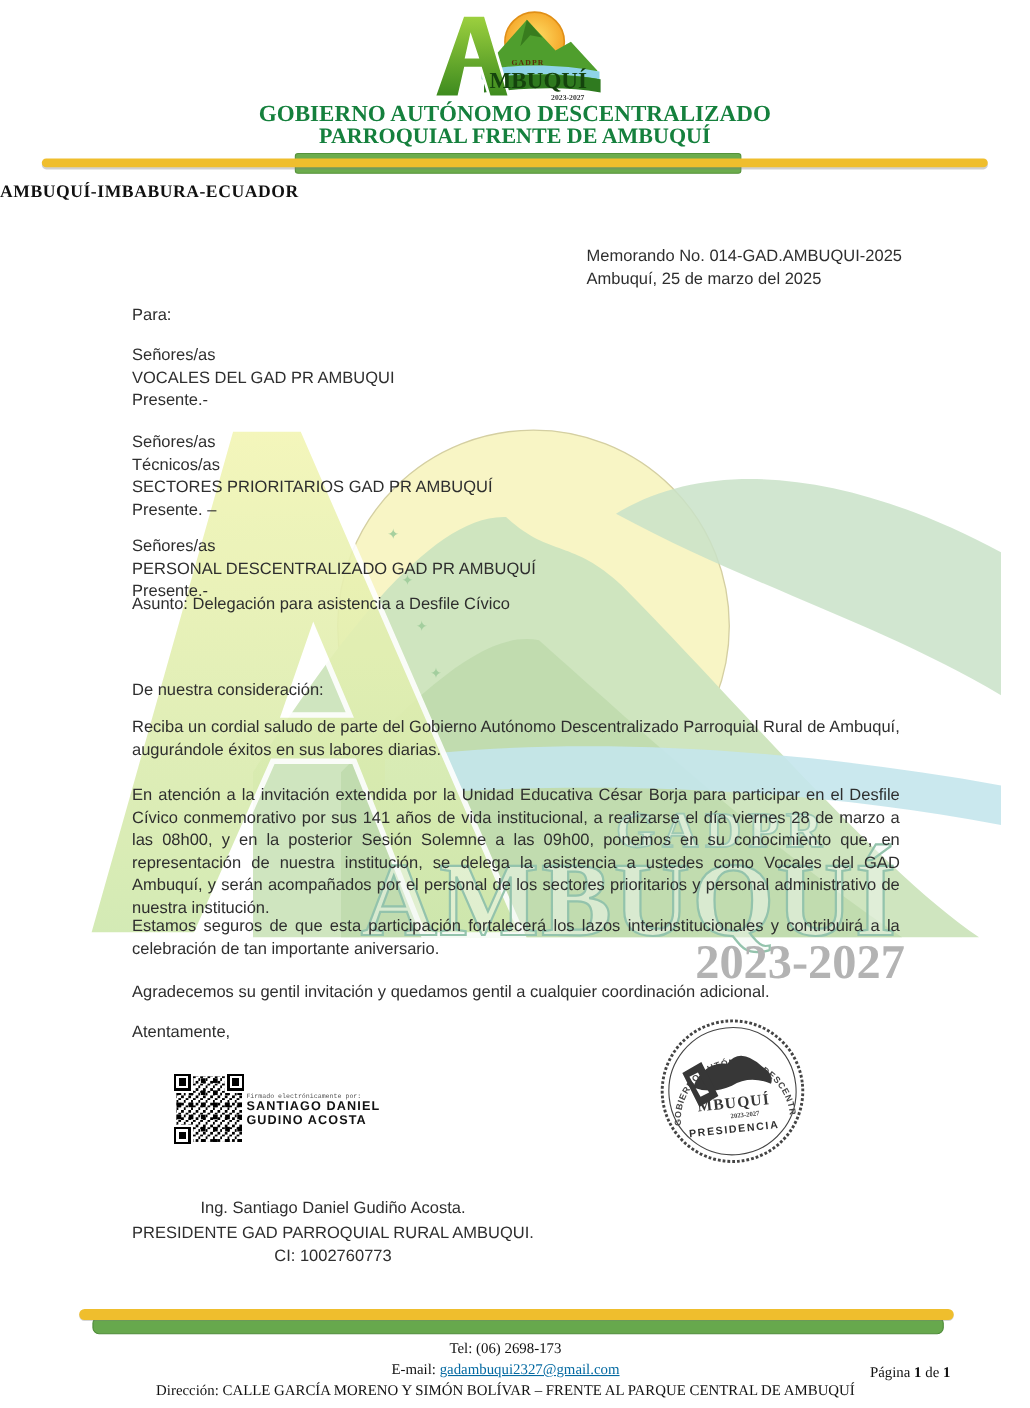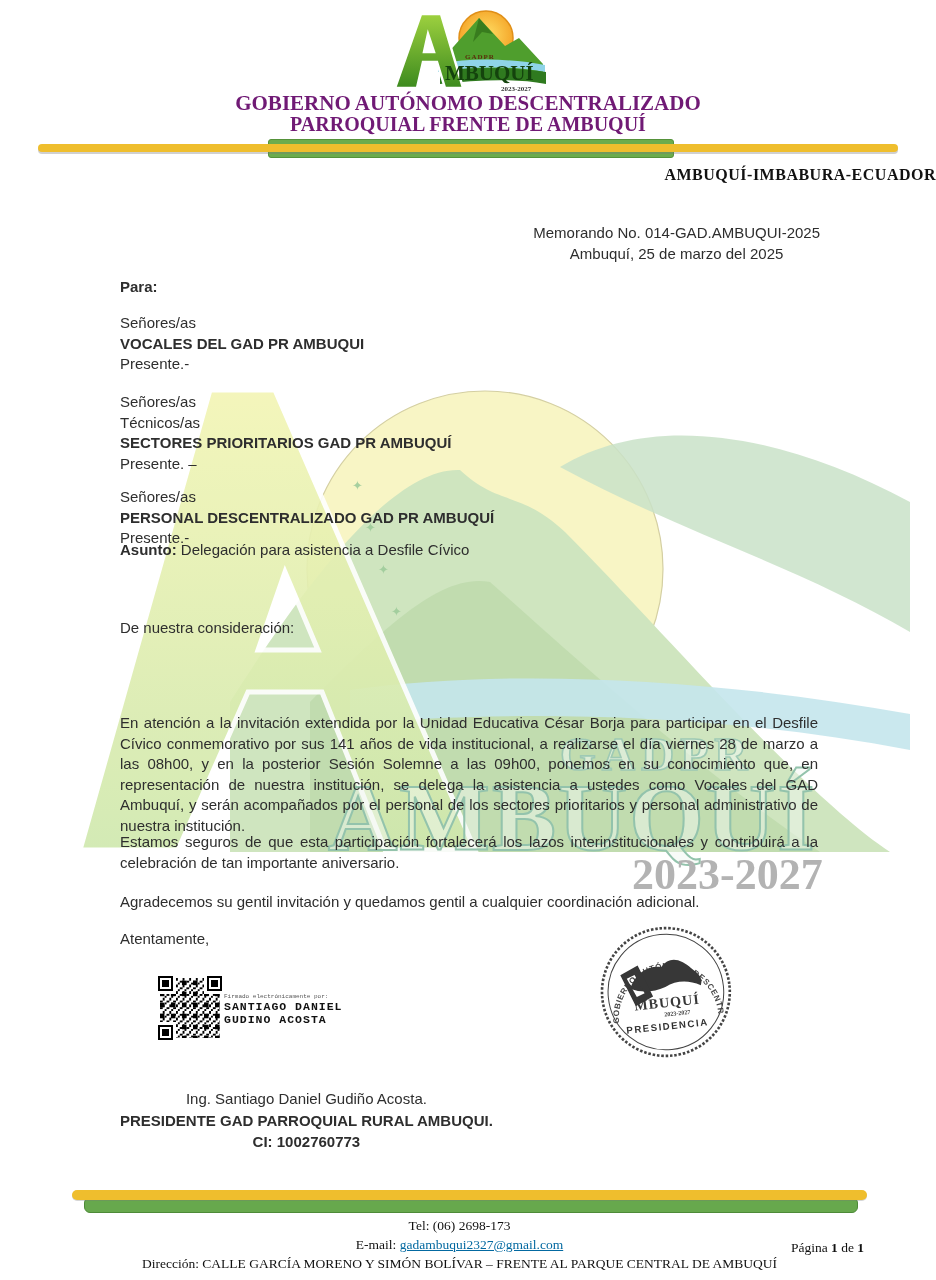--- a/index.html
+++ b/index.html
@@ -5,40 +5,40 @@
   html,body{margin:0;padding:0;background:#e9e9e9;}
   .page{
     position:relative;width:936px;height:1280px;margin:0 auto;
     background:#ffffff;overflow:hidden;
     font-family:"Liberation Sans",sans-serif;color:#2e2e2e;
   }
   .abs{position:absolute;}
   
   .org-block{left:0;top:93px;width:936px;text-align:center;
     font-family:"Liberation Serif",serif;font-weight:bold;
-    font-size:21px;line-height:21px;color:#701a75;}
+    font-size:21px;line-height:21px;color:#15803d;}
   .org-block .l2{font-size:20px;}
   .bar-yellow-top{left:38px;top:144px;width:860px;height:8px;background:#efbe2d;
     border-radius:4px;box-shadow:0 2px 0 rgba(120,120,120,.35);}
   .bar-green-top{left:268px;top:139px;width:404px;height:17px;background:#6cac4d;
     border:1px solid #55923a;border-radius:3px;}
-  .location-line{left:0;top:166px;width:936px;text-align:right;
+  .location-line{left:0;top:166px;width:936px;text-align:left;
     font-family:"Liberation Serif",serif;font-weight:bold;font-size:16px;
     letter-spacing:.5px;color:#111;}
   
-  .memo-meta{right:116px;top:223px;text-align:center;font-size:15px;line-height:20.5px;}
+  .memo-meta{right:116px;top:223px;text-align:left;font-size:15px;line-height:20.5px;}
   
   .doc{left:120px;width:698px;font-size:15px;line-height:20.5px;}
-  .b{font-weight:bold;}
+  .b{font-weight:normal;}
   .just{text-align:justify;}
   
   .qr-wrap{left:158px;top:976px;width:64px;height:64px;}
   .qr-text{left:224px;top:993px;}
   .qr-small{font-family:"Liberation Mono",monospace;font-size:6px;color:#555;line-height:7px;}
-  .qr-name{font-family:Liberation Mono, monospace;font-weight:bold;font-size:11.5px;
+  .qr-name{font-family:Liberation Sans, sans-serif;font-weight:bold;font-size:11.5px;
     line-height:13px;color:#111;letter-spacing:1px;}
   .signer{left:120px;top:1088px;font-size:15px;line-height:21.5px;text-align:center;}
   
   .stamp{left:566px;top:922px;width:200px;height:142px;opacity:.88;
     transform:rotate(-6deg);}
   
   .watermark{left:60px;top:372px;width:850px;height:530px;z-index:0;pointer-events:none;}
   .layer{position:absolute;z-index:2;}
   
   .bar-green-bot{left:84px;top:1197px;width:772px;height:14px;background:#67a84d;
@@ -148,20 +148,21 @@
     <div>Presente.-</div>
   </div>
 
   <div class="abs layer doc" style="top:540px">
     <span class="b">Asunto:</span>
     <span>Delegación para asistencia a Desfile Cívico</span>
   </div>
 
   <div class="abs layer doc" style="top:618px">De nuestra consideración:</div>
 
+  <div class="abs layer doc just" style="top:651px">Reciba un cordial saludo de parte del Gobierno Autónomo Descentralizado Parroquial Rural de Ambuquí, augurándole éxitos en sus labores diarias.</div>
   <div class="abs layer doc just" style="top:713px">En atención a la invitación extendida por la Unidad Educativa César Borja para participar en el Desfile Cívico conmemorativo por sus 141 años de vida institucional, a realizarse el día viernes 28 de marzo a las 08h00, y en la posterior Sesión Solemne a las 09h00, ponemos en su conocimiento que, en representación de nuestra institución, se delega la asistencia a ustedes como Vocales del GAD Ambuquí, y serán acompañados por el personal de los sectores prioritarios y personal administrativo de nuestra institución.</div>
   <div class="abs layer doc just" style="top:832px">Estamos seguros de que esta participación fortalecerá los lazos interinstitucionales y contribuirá a la celebración de tan importante aniversario.</div>
   <div class="abs layer doc just" style="top:892px">Agradecemos su gentil invitación y quedamos gentil a cualquier coordinación adicional.</div>
 
   <div class="abs layer doc" style="top:929px">Atentamente,</div>
 
   <svg class="abs layer qr-wrap" viewBox="0 0 29 29" shape-rendering="crispEdges" xmlns="http://www.w3.org/2000/svg">
     <defs>
       <pattern id="qp1" width="3" height="3" patternUnits="userSpaceOnUse">
         <rect width="1" height="1" fill="#000"></rect>

